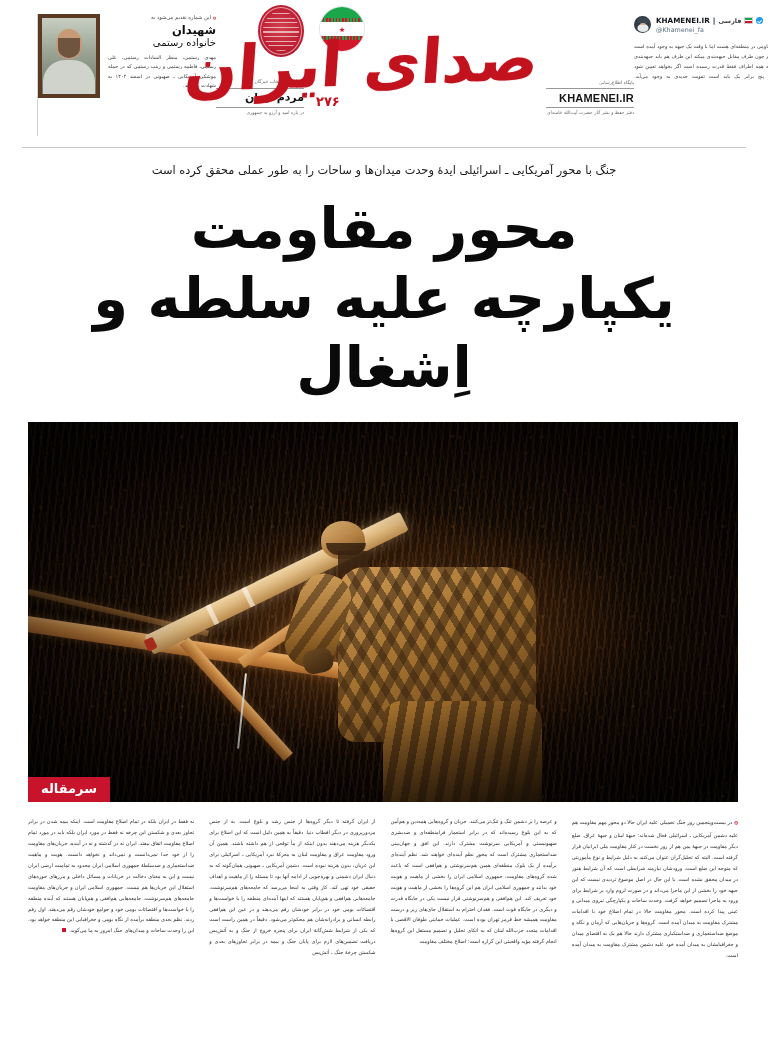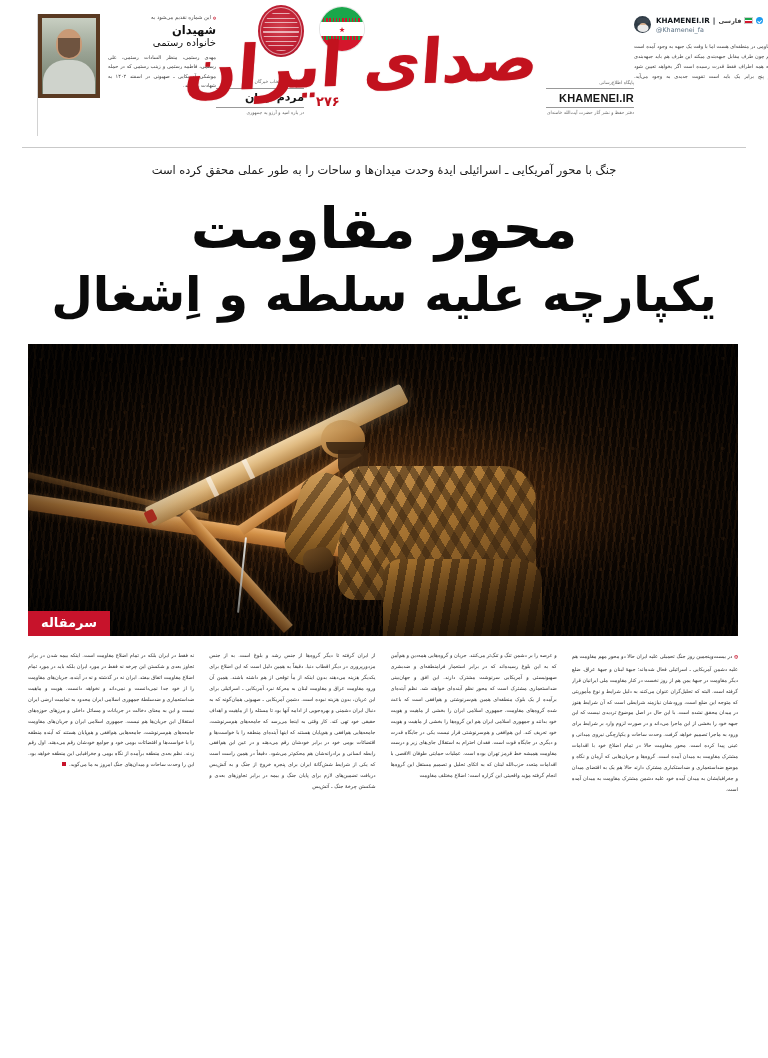--- a/index.html
+++ b/index.html
@@ -408,30 +408,30 @@
     font-weight: bold;
     letter-spacing: -1.5px;
     padding: 0 26px;
   }
   .headline .hl-1 {
     font-size: 56px;
     line-height: 1.22;
     margin-top: 16px;
   }
   .headline .hl-2 {
-    font-size: 48px;
+    font-size: 56px;
     line-height: 1.22;
     margin-top: 2px;
   }
 
   
   .hero {
     position: relative;
     margin: 20px 30px 0 28px;
-    height: 292px;
+    height: 380px;
     overflow: hidden;
     background: #0a0603;
   }
   .hero-scene { position: absolute; inset: 0; }
   .hero-bg {
     position: absolute; inset: 0;
     background:
       radial-gradient(ellipse 46% 42% at 52% 56%, rgba(198,118,46,.52) 0%, rgba(120,62,20,.20) 48%, rgba(0,0,0,0) 78%),
       radial-gradient(ellipse 70% 60% at 50% 50%, #1d1106 0%, #0d0703 62%, #050302 100%),
       #070402;

